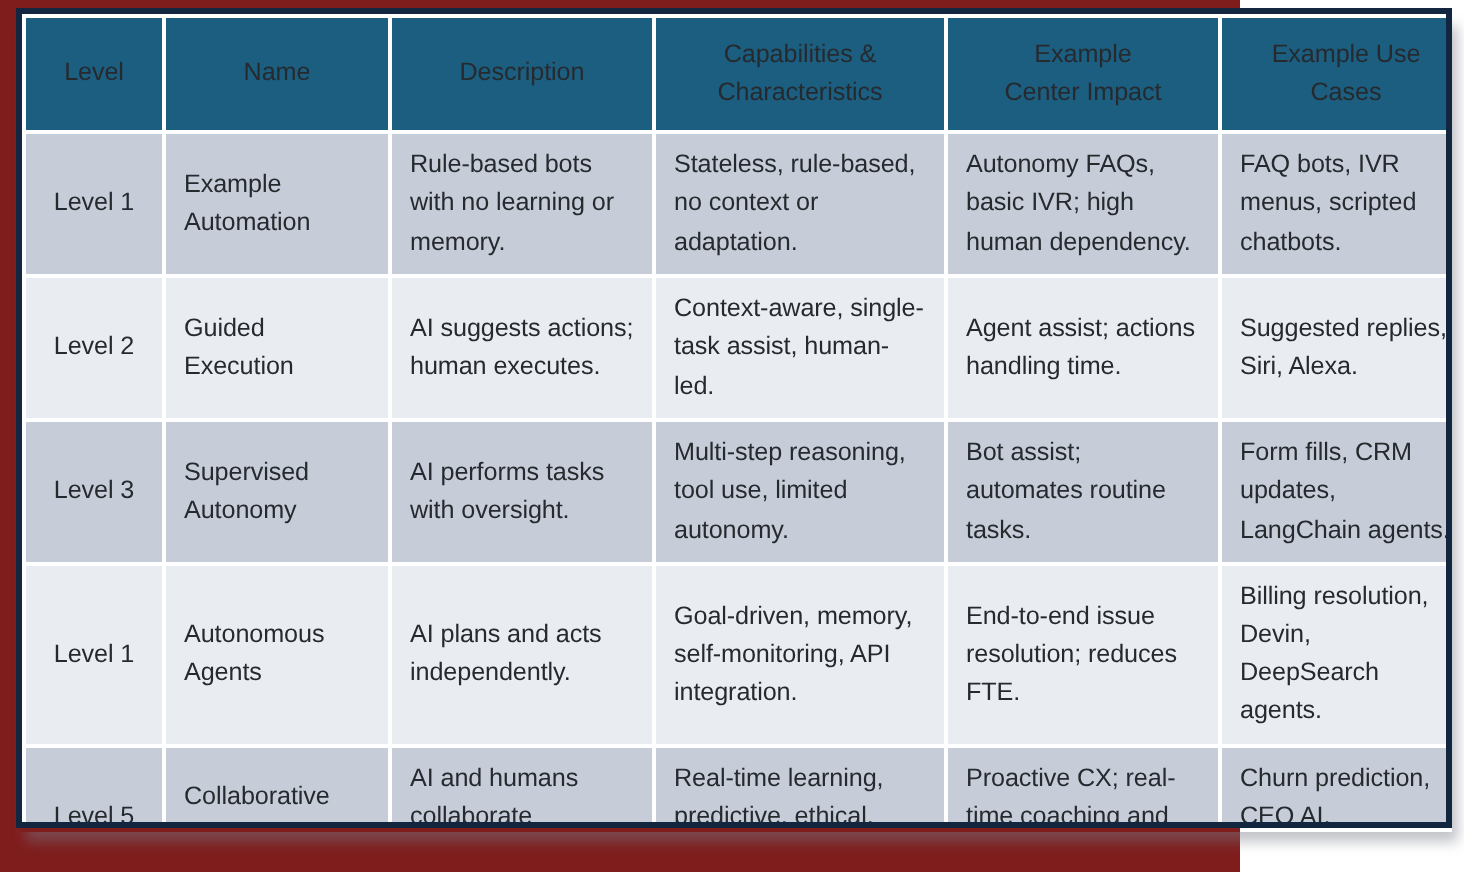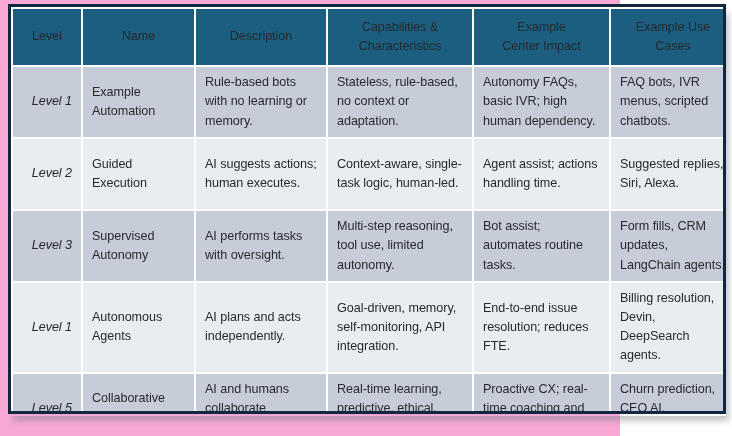--- a/index.html
+++ b/index.html
@@ -9,21 +9,21 @@
     height: 436px;
     background: #ffffff;
     font-family: "Liberation Sans", sans-serif;
     overflow: hidden;
   }
 
   #root {
     position: relative;
     width: 620px;
     height: 436px;
-    background: #f9a8d4;
+    background: #7f1d1d;
   }
 
   
   .table-shadow {
     position: absolute;
     left: 10px;
     top: 8px;
     width: 716px;
     height: 408px;
     background: transparent;
@@ -82,28 +82,27 @@
     padding: 9px 5px;
     letter-spacing: 0.1px;
     height: 56px;
   }
 
   
   tbody tr.band-dark td { background: #c7cdd8; }
   tbody tr.band-light td { background: #e9ecf1; }
 
   td.level-cell {
-    text-align: right;
+    text-align: center;
     font-weight: bold;
     font-size: 13.4px;
     color: #16355f;
     letter-spacing: 0px;
     padding: 6px 2px;
     white-space: nowrap;
-    font-style: italic;
   }
 
   td.name-cell {
     font-size: 12.9px;
     color: #2a2e33;
     line-height: 1.55;
     padding-left: 12px;
   }
 
   td.body-cell {
@@ -168,21 +167,21 @@
           <td class="body-cell">Rule-based bots with no learning or memory.</td>
           <td class="body-cell">Stateless, rule-based, no context or adaptation.</td>
           <td class="body-cell">Autonomy FAQs, basic IVR; high human dependency.</td>
           <td class="body-cell">FAQ bots, IVR menus, scripted chatbots.</td>
         </tr>
 
         <tr class="band-light">
           <td class="level-cell">Level 2</td>
           <td class="name-cell">Guided Execution</td>
           <td class="body-cell">AI suggests actions; human executes.</td>
-          <td class="body-cell">Context-aware, single-task logic, human-led.</td>
+          <td class="body-cell">Context-aware, single-task assist, human-led.</td>
           <td class="body-cell">Agent assist; actions handling time.</td>
           <td class="body-cell">Suggested replies, Siri, Alexa.</td>
         </tr>
 
         <tr class="band-dark">
           <td class="level-cell">Level 3</td>
           <td class="name-cell">Supervised Autonomy</td>
           <td class="body-cell">AI performs tasks with oversight.</td>
           <td class="body-cell">Multi-step reasoning, tool use, limited autonomy.</td>
           <td class="body-cell">Bot assist; automates routine tasks.</td>

